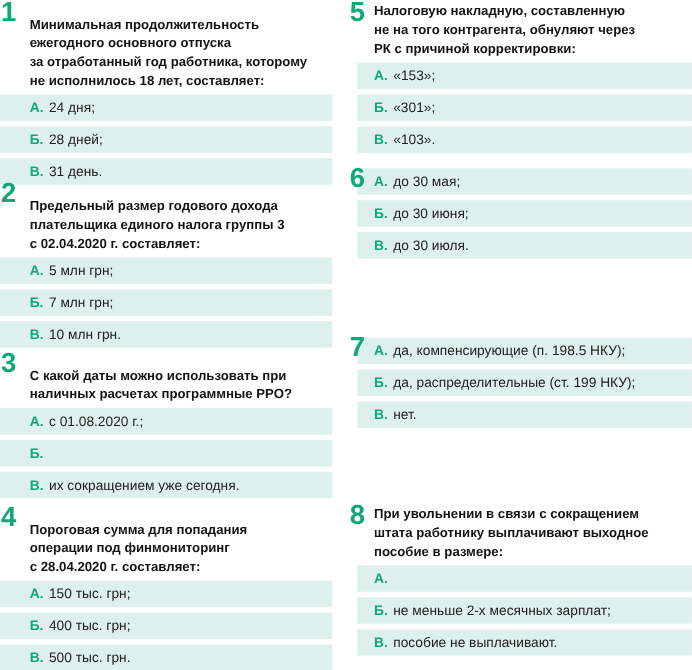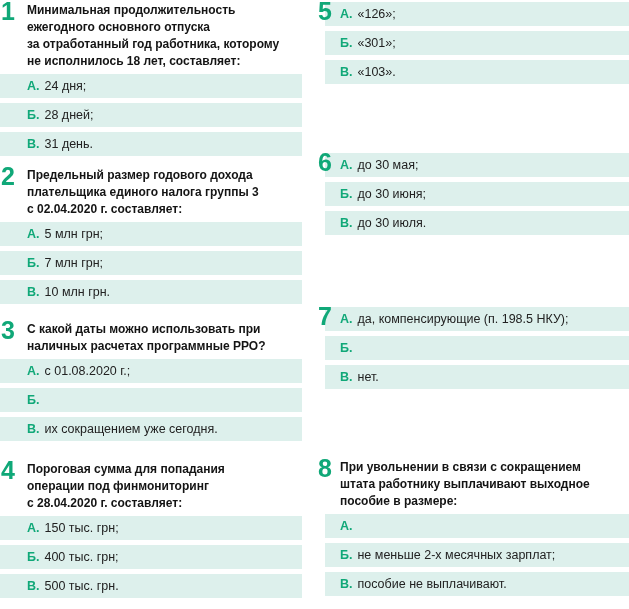--- a/index.html
+++ b/index.html
@@ -32,21 +32,21 @@
   .col-left  .qnum { left: 1px; }
   .col-right .qnum { left: -7px; }
   .qtitle {
     font-weight: bold;
     font-size: 12px;
     line-height: 17px;
     white-space: pre;
     color: var(--title-color);
     margin-bottom: 4px;
   }
-  .col-left  .qtitle { padding-left: 27px; }
+  .col-left  .qtitle { padding-left: 27px; margin-top: 12px; }
   .col-right .qtitle { padding-left: 15px; }
   .option {
     background: var(--optbg);
     min-height: 24px;
     display: flex;
     align-items: flex-start;
     padding: 3px 8px 3px 27px;
     margin-bottom: 5px;
     font-size: 12.5px;
     line-height: 18px;
@@ -136,23 +136,26 @@
       <span class="otext">400 тыс. грн;</span>
     </div>
     <div class="option">
       <span class="letter">В.</span>
       <span class="otext">500 тыс. грн.</span>
     </div>
   </div>
 
   <div class="question col-right" style="top:2px">
     <div class="qnum">5</div>
-    <div class="option">
-      <span class="letter">А.</span>
-      <span class="otext">«126»;</span>
+    <div class="qtitle">Налоговую накладную, составленную
+не на того контрагента, обнуляют через
+РК с причиной корректировки:</div>
+    <div class="option">
+      <span class="letter">А.</span>
+      <span class="otext">«153»;</span>
     </div>
     <div class="option">
       <span class="letter">Б.</span>
       <span class="otext">«301»;</span>
     </div>
     <div class="option">
       <span class="letter">В.</span>
       <span class="otext">«103».</span>
     </div>
   </div>
@@ -174,20 +177,21 @@
   </div>
 
   <div class="question col-right" style="top:307px">
     <div class="qnum">7</div>
     <div class="option">
       <span class="letter">А.</span>
       <span class="otext">да, компенсирующие (п. 198.5 НКУ);</span>
     </div>
     <div class="option">
       <span class="letter">Б.</span>
+      <span class="otext">да, распределительные (ст. 199 НКУ);</span>
     </div>
     <div class="option">
       <span class="letter">В.</span>
       <span class="otext">нет.</span>
     </div>
   </div>
 
   <div class="question col-right" style="top:459px">
     <div class="qnum">8</div>
     <div class="qtitle">При увольнении в связи с сокращением

